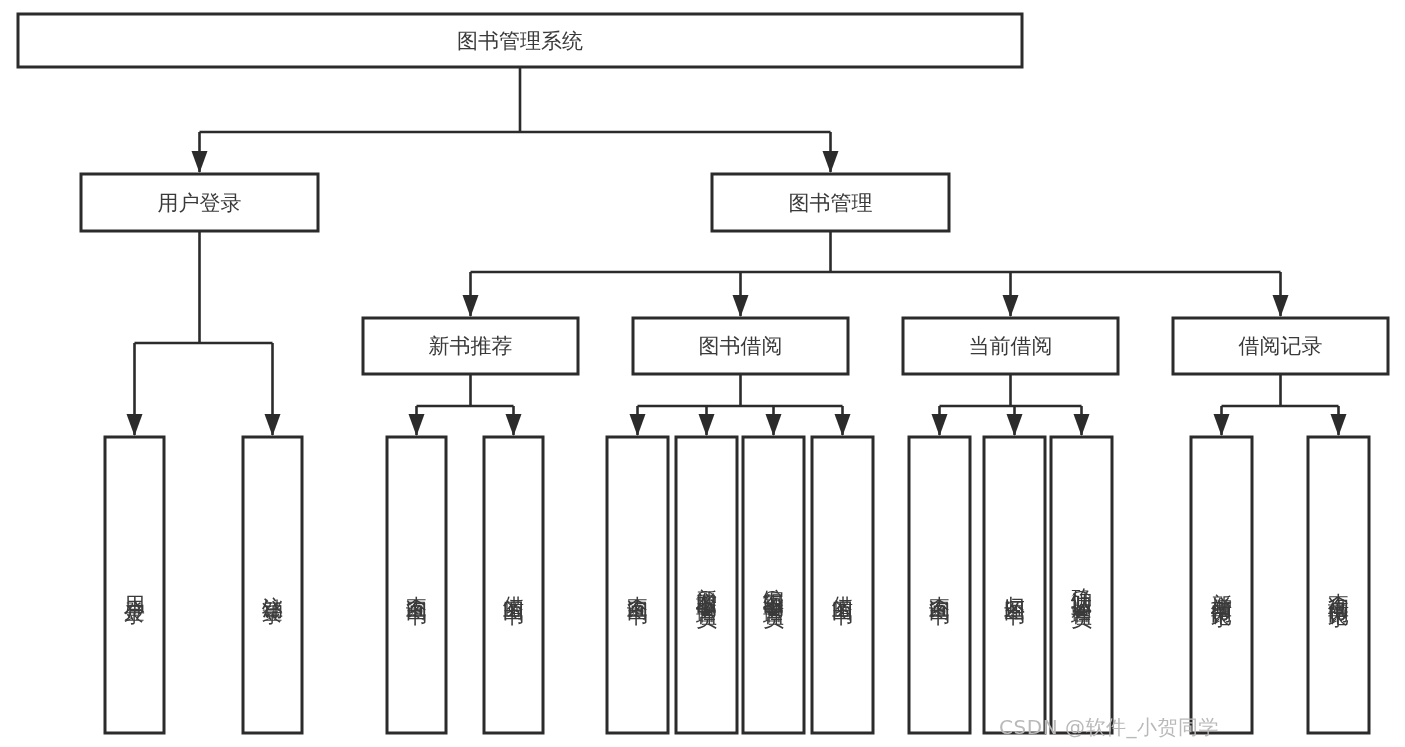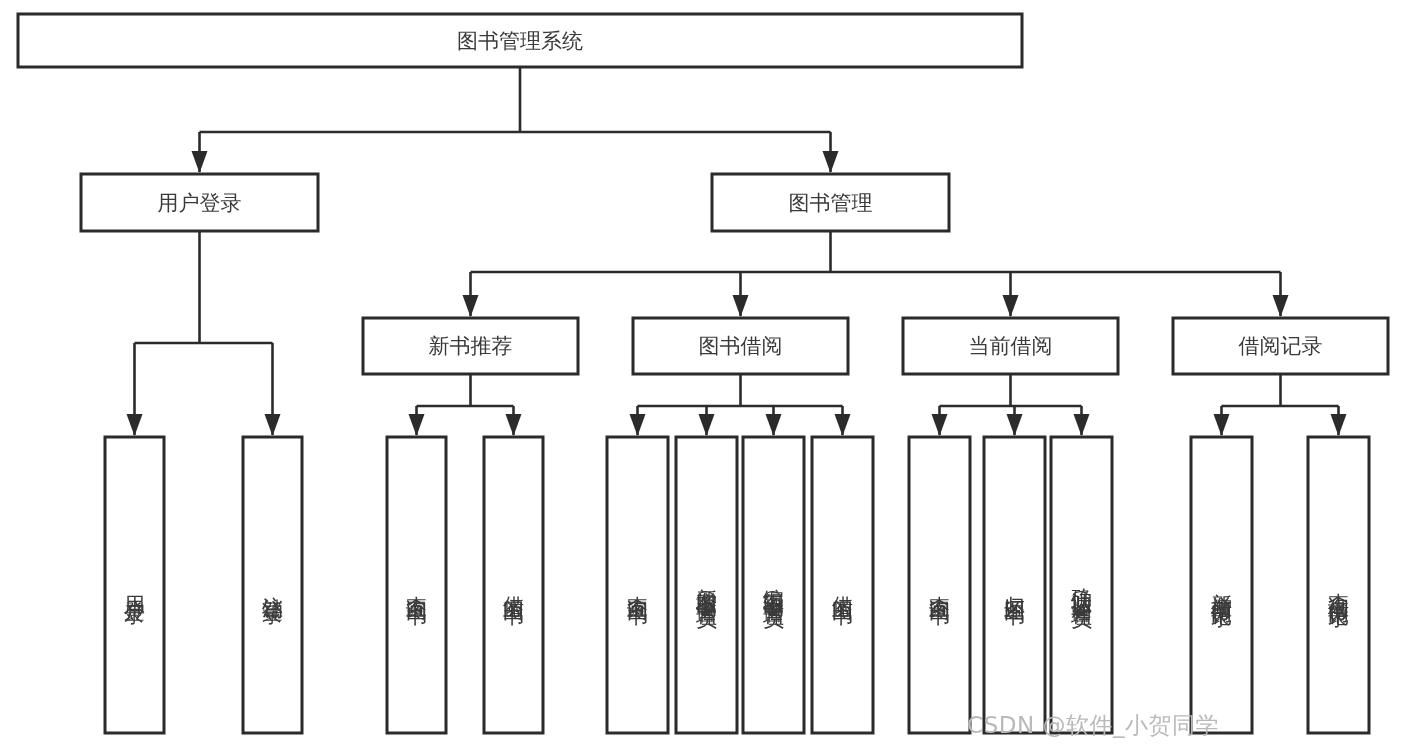--- a/index.html
+++ b/index.html
@@ -58,21 +58,21 @@
     text-orientation: upright;
     letter-spacing: 3px;
     text-anchor: middle;
     white-space: pre;
   }
   .watermark {
     position: absolute;
     right: 8px;
     bottom: 6px;
     font-family: "DejaVu Sans", "Liberation Sans", sans-serif;
-    font-size: 23px;
+    font-size: 20px;
     color: #b9b9b9;
     letter-spacing: 0.5px;
     user-select: none;
     white-space: nowrap;
   }
 </style>
 </head>
 <body>
 
 <div id="diagram-root">

